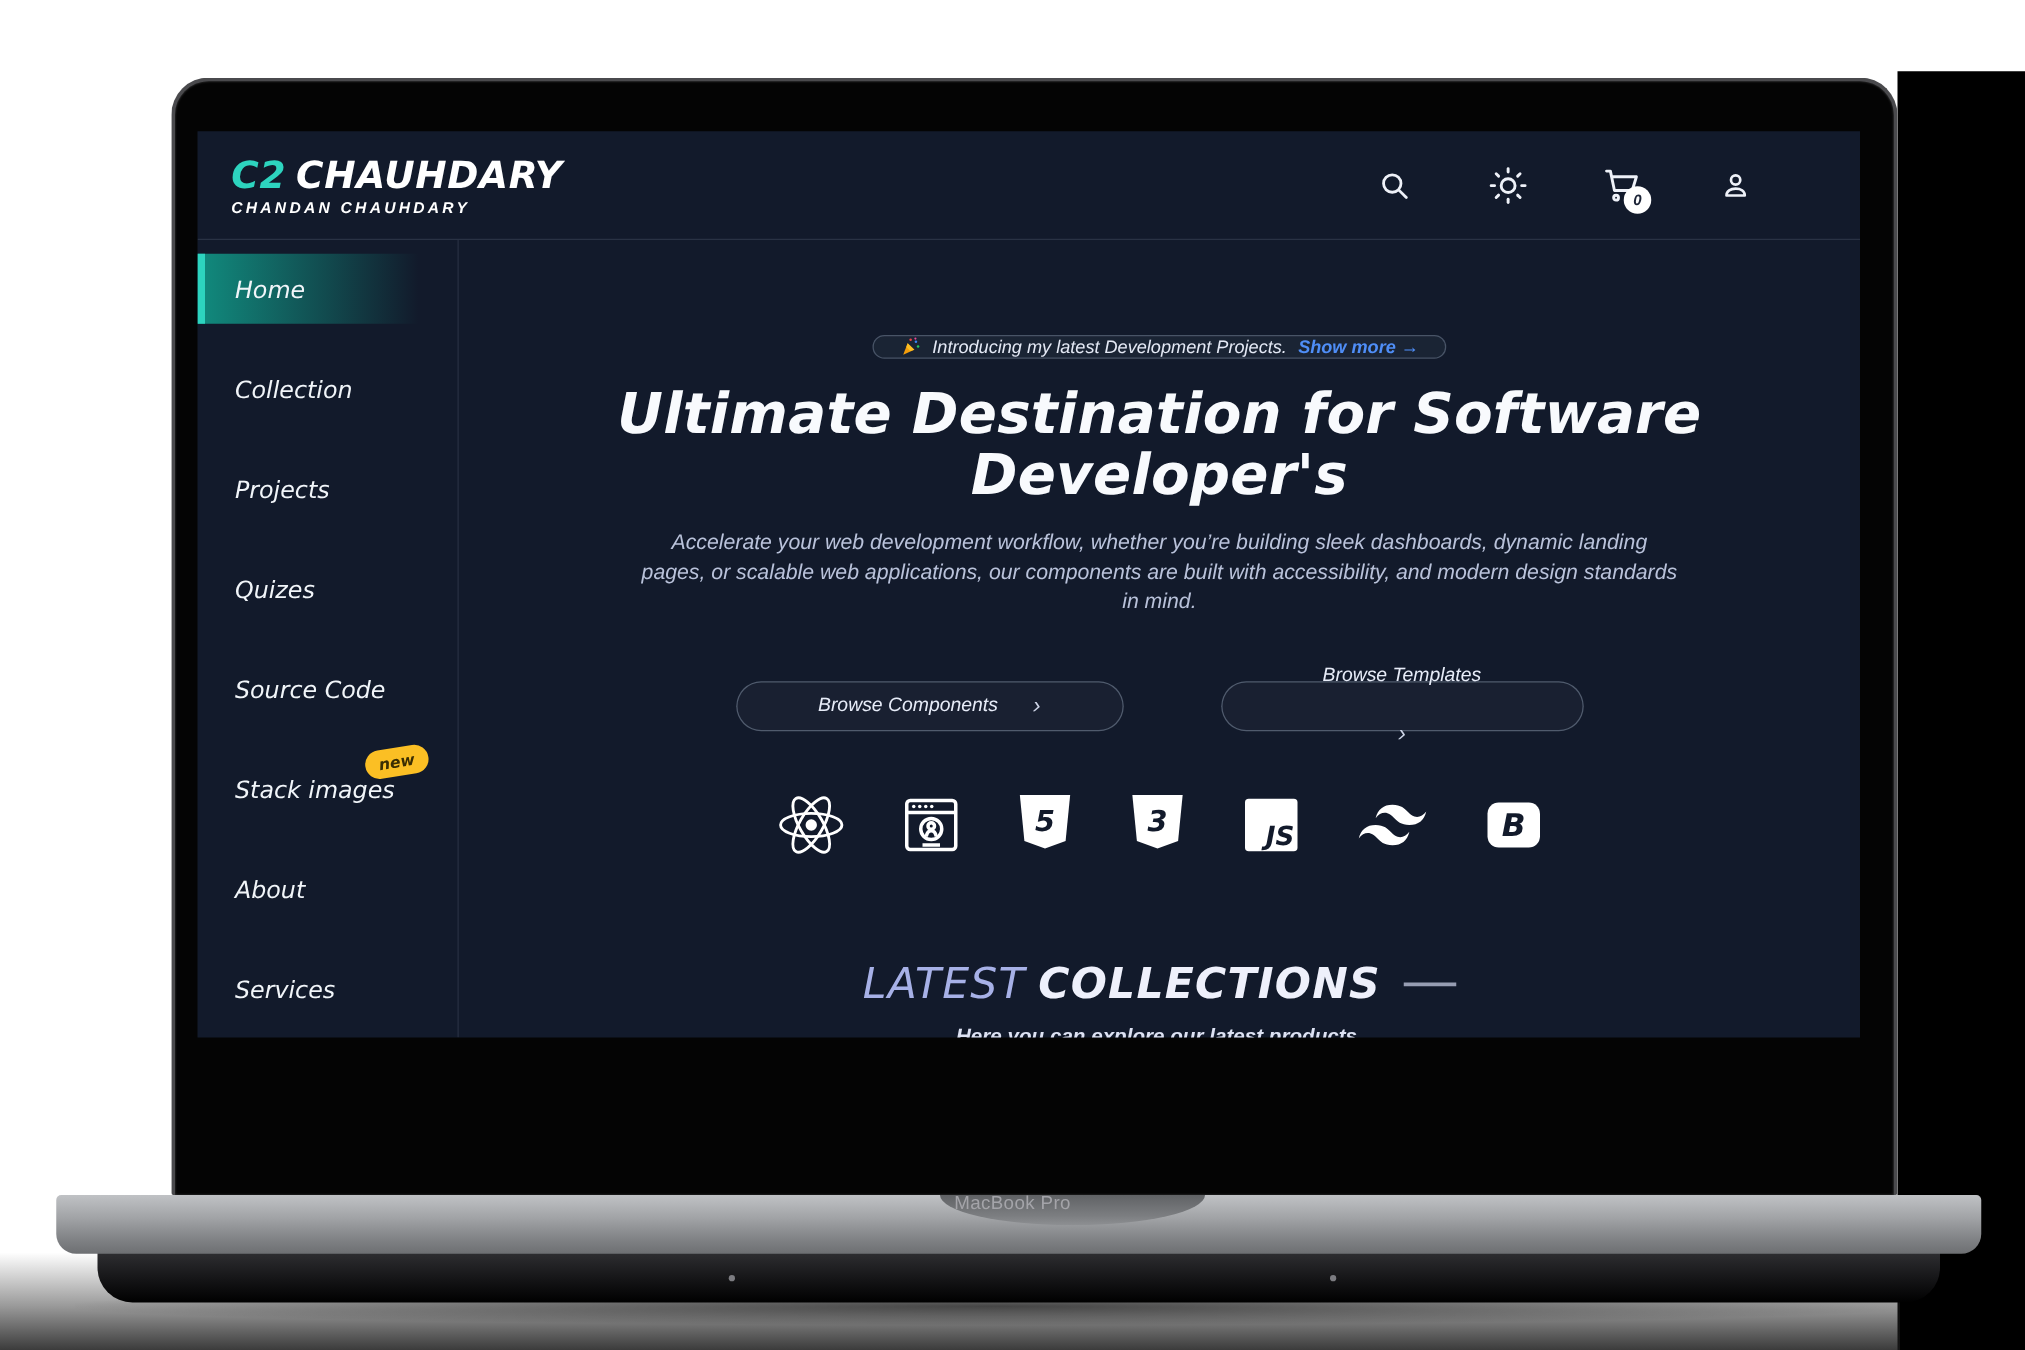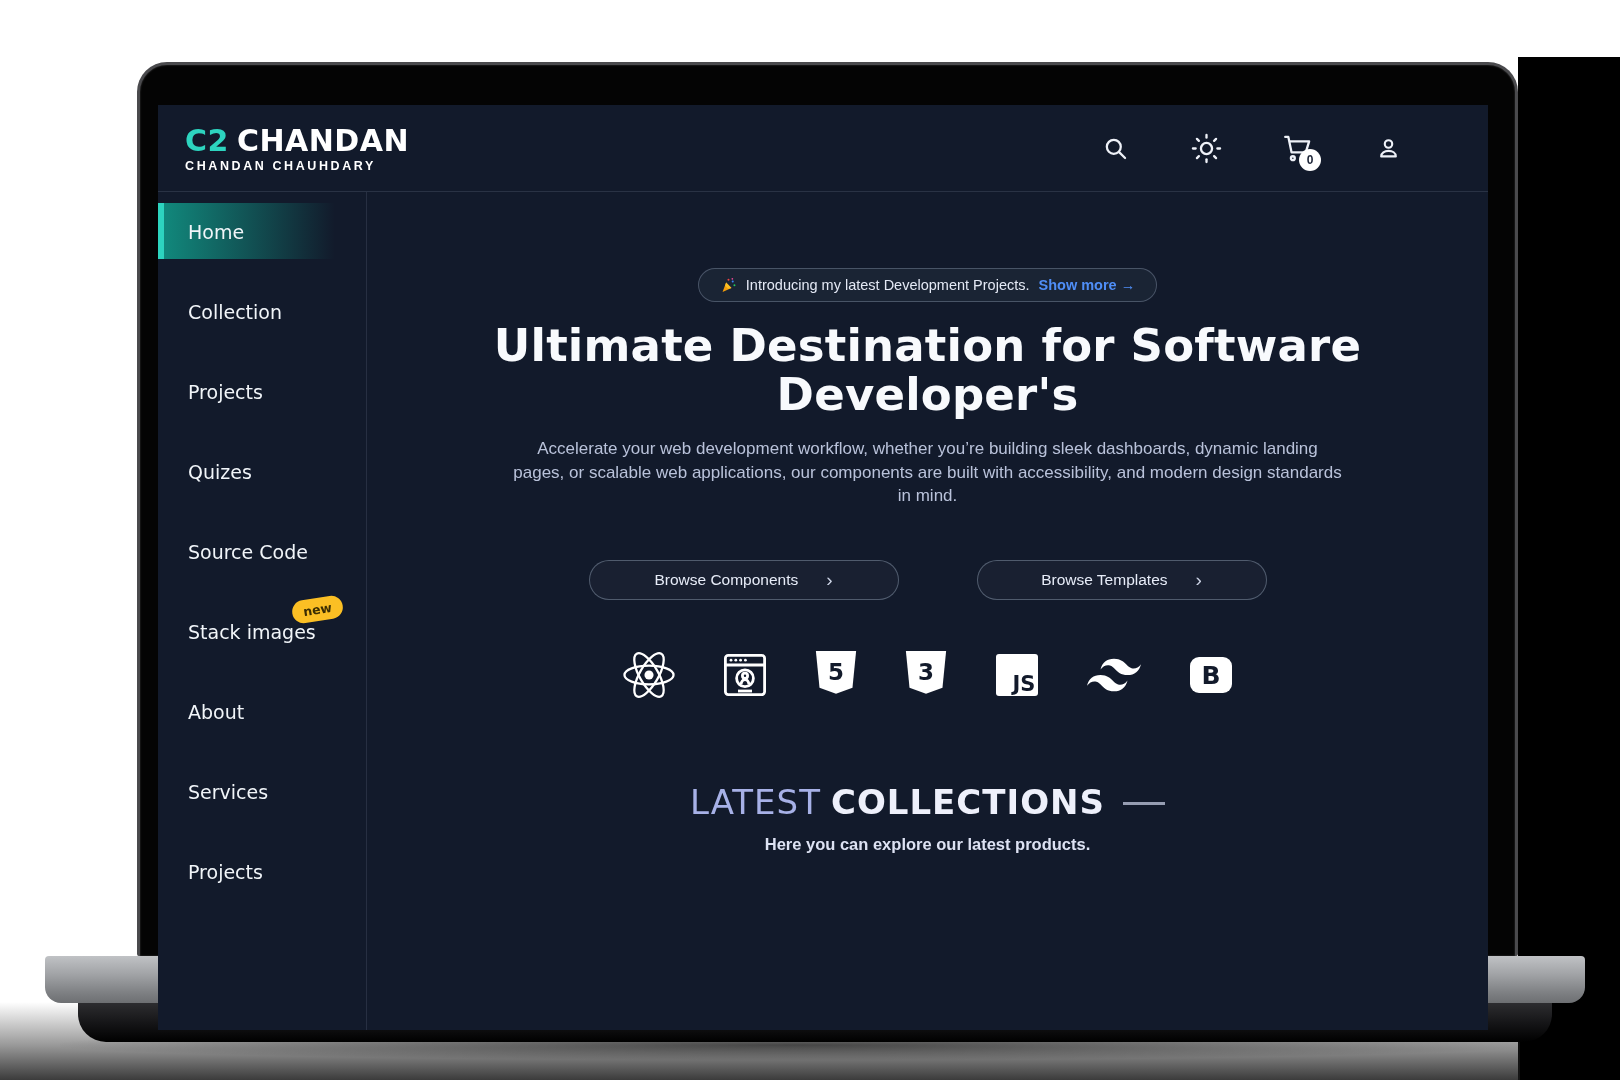--- a/index.html
+++ b/index.html
@@ -26,22 +26,22 @@
           border-radius:4px 4px 16px 16px; }
   .base-notch { position:absolute; left:707px; top:0; width:212px; height:24px;
           background:linear-gradient(180deg,#606265 0%, #7c7e81 70%, #8d8f92 100%);
           border-radius:0 0 105px 105px / 0 0 24px 24px; }
   .under { position:absolute; left:78px; top:1002px; width:1474px; height:40px;
           background:linear-gradient(180deg,#2e2e31 0%, #141416 55%, #000 100%);
           border-radius:0 0 28px 28px; }
   .foot-dot { position:absolute; width:5px; height:5px; border-radius:50%; background:#7c7c81; }
 
   
-  .viewport { position:absolute; left:158px; top:105px; width:1330px; height:925px;
-              background:#121a2b; color:#e7ebf5; overflow:hidden; }
+  .viewport { position:absolute; left:158px; top:105px; width:1330px; height:725px;
+              background:#121a2b; color:#e7ebf5; overflow:hidden;font-style:italic; }
 
   
   .site-header { position:absolute; left:0; top:0; width:100%; height:87px;
                  border-bottom:1px solid rgba(148,163,184,0.18); }
   .logo { position:absolute; left:27px; top:50%; transform:translateY(-50%); }
   .logo-row { display:flex; align-items:baseline; gap:8px;
               font-family:"DejaVu Sans", sans-serif; font-weight:bold; font-size:30px; letter-spacing:0.5px; }
   .logo-c2 { color:#2dd4bf; }
   .logo-main { color:#ffffff; }
   .logo-sub { margin-top:1px; color:#ffffff; font-weight:bold; font-size:12.5px; letter-spacing:2.6px; }
@@ -75,21 +75,21 @@
           padding:0 21px; border:1px solid rgba(148,163,184,0.38); border-radius:17px;
           background:rgba(148,163,184,0.07); font-size:14.5px; color:#e4e9f5; }
   .pill-link { color:#4f8ef7; cursor:pointer; font-weight:bold; }
   .hero-title { margin-top:19px; font-family:"DejaVu Sans", sans-serif; font-weight:bold;
           font-size:45px; line-height:49px; color:#f8fafd; letter-spacing:0.2px; }
   .hero-desc { margin-top:18px; width:834px; font-size:17px; line-height:23.5px; color:#b9c2da; }
   .btn-row { margin-top:52px; display:flex; gap:78px; }
   .ghost-btn { height:40px; display:flex; align-items:center; justify-content:center; gap:28px;
           border:1px solid rgba(148,163,184,0.45); border-radius:20px; cursor:pointer;
           background:rgba(148,163,184,0.05); color:#e7ecf8; font-size:15.5px; }
-  .ghost-btn.w1 { width:310px; } .ghost-btn.w2 { width:290px; }
+  .ghost-btn.w1 { width:310px; } .ghost-btn.w2 { width:290px;flex-direction:column; }
   .btn-chevron { font-size:19px; line-height:1; color:#cdd4e6; }
   .tech-row { margin-top:50px; display:flex; align-items:center; gap:44px; color:#fff; }
   .tech { display:flex; align-items:center; justify-content:center; }
 
   
   .collections-title { margin-top:82px; font-family:"DejaVu Sans", sans-serif; font-size:34px;
           letter-spacing:1px; }
   .title-light { color:#a7b1e7; font-weight:normal; }
   .title-bold { color:#eef0fb; font-weight:bold; margin-left:10px; }
   .title-dash { display:inline-block; width:42px; height:3px; background:#969db2;
@@ -116,21 +116,21 @@
   </div>
   <div class="screen"></div>
   <div class="bezel-label">MacBook Pro</div>
 
   <div class="viewport">
 
     <div class="site-header">
       <div class="logo">
         <div class="logo-row">
           <span class="logo-c2">C2</span>
-          <span class="logo-main">CHANDAN</span>
+          <span class="logo-main">CHAUHDARY</span>
         </div>
         <div class="logo-sub">CHANDAN CHAUHDARY</div>
       </div>
       <div class="header-icons">
         <span class="hicon">
           <svg width="27" height="27" viewBox="0 0 24 24" fill="none" stroke="currentColor" stroke-width="2" stroke-linecap="round">
             <circle cx="10.5" cy="10.5" r="6.2"></circle>
               <line x1="15.2" y1="15.2" x2="20.5" y2="20.5"></line>
           </svg>
         </span>

